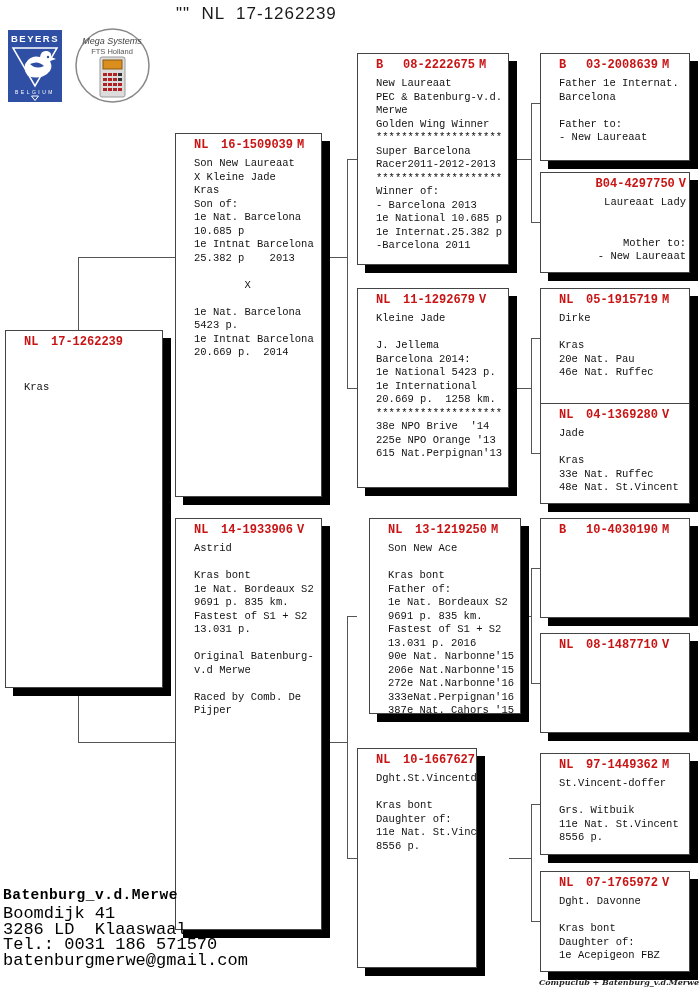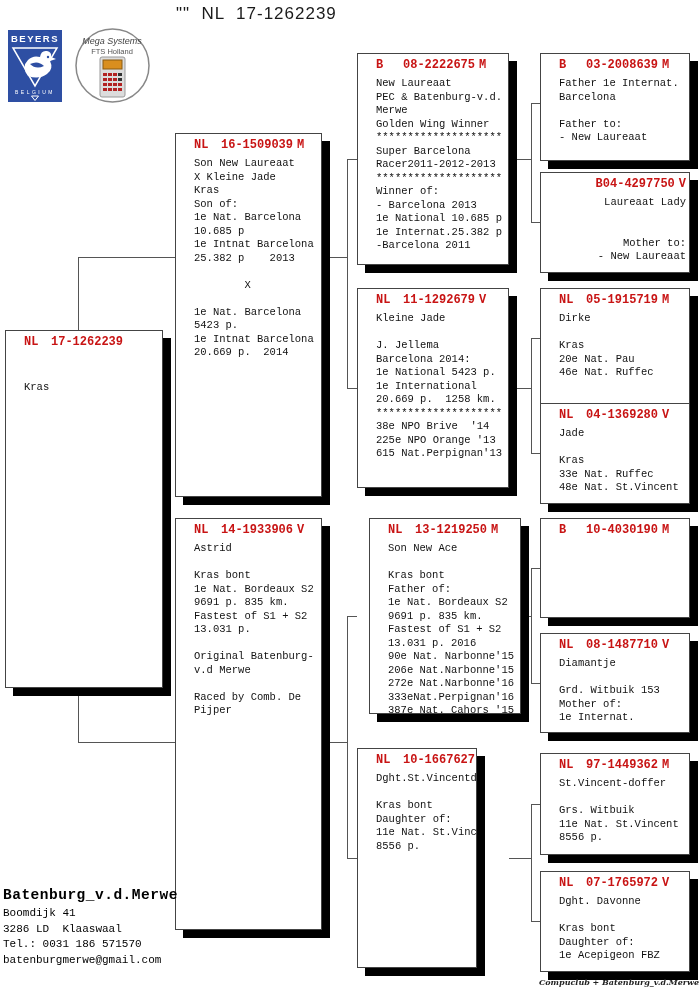--- a/index.html
+++ b/index.html
@@ -11,21 +11,21 @@
   .box{position:absolute;background:#fff;border:1px solid #444;box-shadow:8px 8px 0 #000;
        padding:4px 3px 0 18px;box-sizing:border-box;overflow:hidden;}
   .box-header{color:#c81414;font-weight:bold;font-size:12px;white-space:pre;margin-bottom:5px;}
   .box-header .code{display:inline-block;min-width:27px;}
   .box-header .sex{margin-left:4px;}
   .box-body{font-size:10.5px;line-height:13.5px;color:#111;white-space:pre;}
   .ln{position:absolute;background:#555;}
   .h{height:1px;} .v{width:1px;}
   #footer{position:absolute;left:3px;top:887px;}
   #owner{font-size:14.5px;font-weight:bold;color:#000;letter-spacing:.5px;}
-  #address{font-size:11px;line-height:15.5px;margin-top:3px;white-space:pre;}
+  #address{font-size:17px;line-height:15.5px;margin-top:3px;white-space:pre;}
   #credit{position:absolute;right:1px;top:977px;font-family:"DejaVu Serif","Liberation Serif",serif;
           font-style:italic;font-weight:bold;font-size:8px;color:#222;white-space:nowrap;}
 </style>
 </head>
 <body>
 
 <div id="page">
 
   <div id="title">""  NL  17-1262239</div>
 
@@ -231,25 +231,20 @@
 
 Kras
 33e Nat. Ruffec
 48e Nat. St.Vincent</div>
   </div>
   <div class="box" style="left:540px;top:518px;width:150px;height:100px;">
     <div class="box-header"><span class="code">B</span><span class="num">10-4030190</span><span class="sex">M</span></div>
   </div>
   <div class="box" style="left:540px;top:633px;width:150px;height:100px;">
     <div class="box-header"><span class="code">NL</span><span class="num">08-1487710</span><span class="sex">V</span></div>
-    <div class="box-body">Diamantje
-
-Grd. Witbuik 153
-Mother of:
-1e Internat.</div>
   </div>
   <div class="box" style="left:540px;top:753px;width:150px;height:102px;">
     <div class="box-header"><span class="code">NL</span><span class="num">97-1449362</span><span class="sex">M</span></div>
     <div class="box-body">St.Vincent-doffer
 
 Grs. Witbuik
 11e Nat. St.Vincent
 8556 p.</div>
   </div>
   <div class="box" style="left:540px;top:871px;width:150px;height:101px;">

